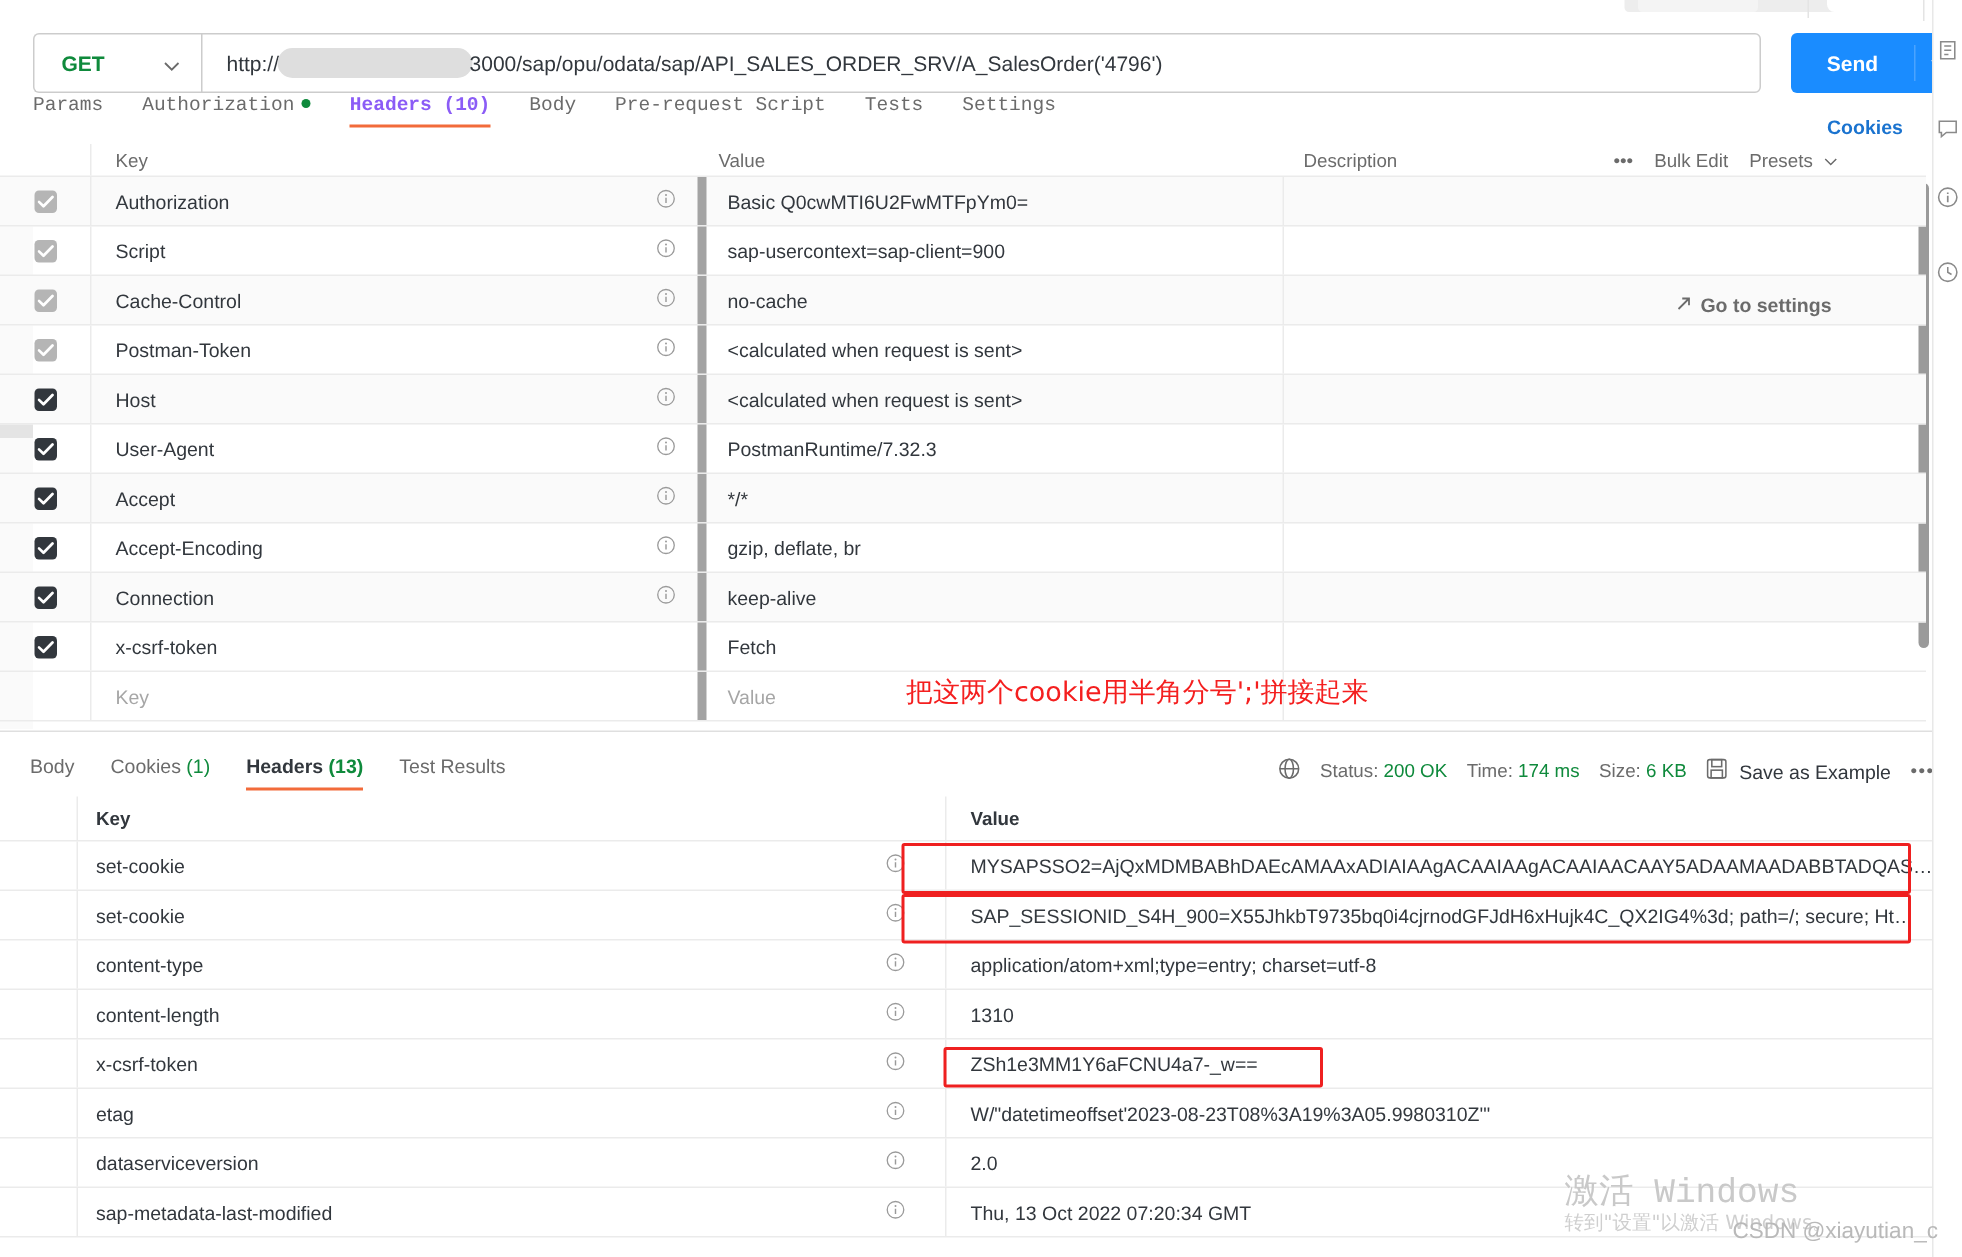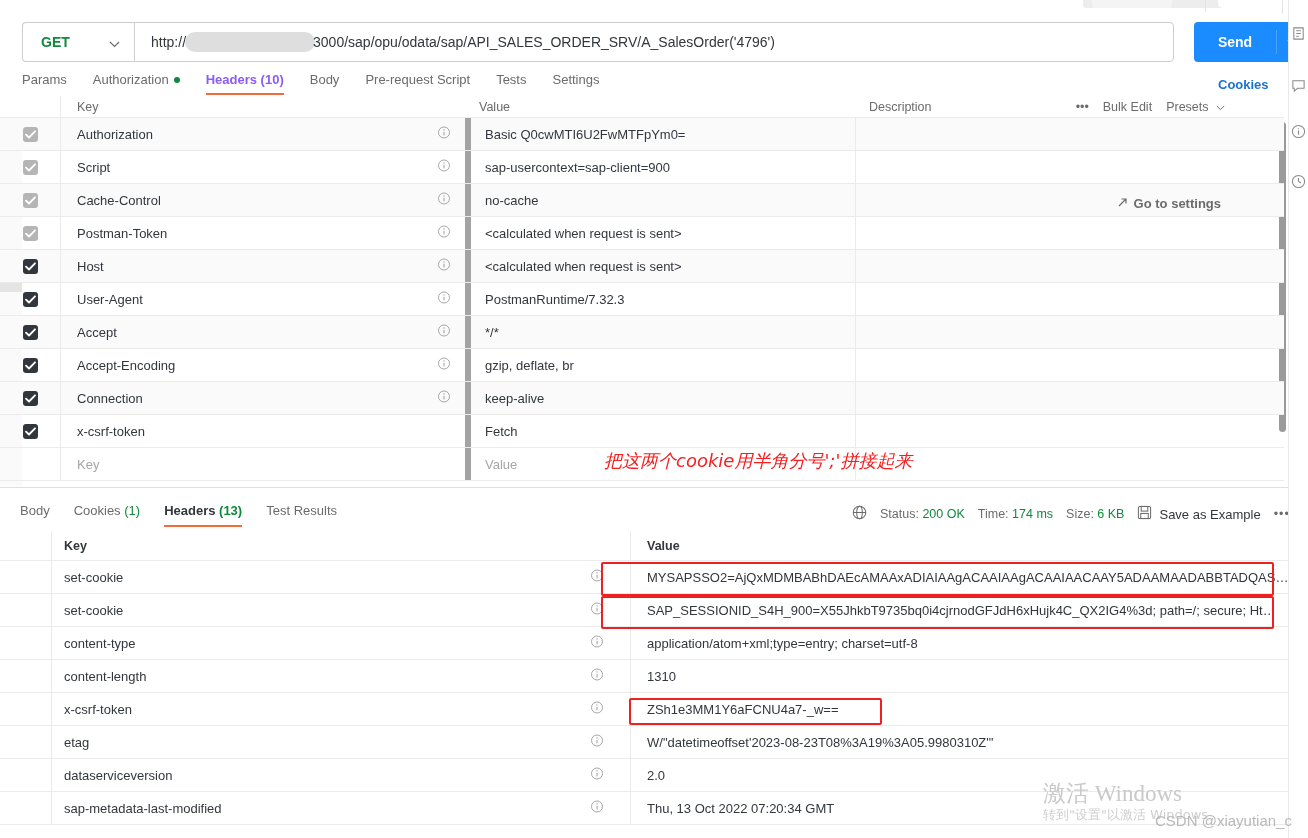--- a/index.html
+++ b/index.html
@@ -53,21 +53,21 @@
     cursor: pointer;
   }
   .send-caret {
     position: absolute; left: 1254px; top: 0; width: 32px; height: 40px;
     background: #1a8cff; border-radius: 0 4px 4px 0;
     display: flex; align-items: center; justify-content: center;
   }
   .send-divider { position: absolute; left: 1254px; top: 8px; width: 1px; height: 24px; background: #4aa3ff; z-index: 2; }
 
   
-  .req-tabs { position: absolute; top: 72px; left: 22px; height: 26px; display: flex; align-items: flex-start; }
+  .req-tabs { position: absolute; top: 60px; left: 22px; height: 26px; display: flex; align-items: center; font-family: Liberation Mono, monospace; }
   .req-tab { font-size: 13px; color: #6b6b6b; margin-right: 26px; position: relative; padding-bottom: 8px; cursor: pointer; white-space: nowrap;}
   .req-tab.active { color: #8b5cf6; font-weight: bold; }
   .req-tab.active::after {
     content: ""; position: absolute; left: 0; right: 0; bottom: 0; height: 2px; background: #f26b3a;
   }
   .green-dot { display: inline-block; width: 6px; height: 6px; border-radius: 50%; background: #0f8a3c; margin-left: 5px; vertical-align: 1px; }
   .cookies-link { position: absolute; top: 77px; left: 1218px; color: #1a73cf; font-size: 13px; font-weight: bold; cursor: pointer; }
 
   
   .req-table { position: absolute; top: 96px; left: 0px; width: 1284px; }
@@ -90,21 +90,20 @@
   .ph { color: #a6a6a6; }
 
   .bulk-bar { position: absolute; top: 96px; right: 24px; height: 22px; display: flex; align-items: center; gap: 14px; color: #6b6b6b; font-size: 12.5px; }
   .bulk-bar span { cursor: pointer; }
   .gotosettings { position: absolute; top: 196px; right: 28px; color: #6b6b6b; font-size: 13px; font-weight: bold; cursor: pointer; display: flex; align-items: flex-end; gap: 6px; }
 
   .annot-cn {
     position: absolute; top: 449px; left: 604px;
     color: #f41f1f; font-size: 18px; font-family: "DejaVu Sans", sans-serif;
     white-space: nowrap;
-    font-style: italic;
   }
 
   
   .vscroll-req { position: absolute; top: 122px; left: 1279px; width: 7px; height: 310px; background: #9a9a9a; border-radius: 4px; }
   .vscroll-track-req { position: absolute; top: 96px; left: 1277px; width: 11px; height: 390px; background: #fff; }
   .left-rail { position: absolute; top: 96px; left: 0; width: 22px; height: 390px; background: #fafafa; }
   .left-rail-thumb { position: absolute; top: 258px; left: 0; width: 22px; height: 34px; background: #e4e4e4; }
 
   
   .splitter { position: absolute; top: 487px; left: 0; width: 1288px; height: 1px; background: #dfdfdf; }
@@ -129,21 +128,21 @@
   .rtbl-head .rc-key, .rtbl-head .rc-val { color: #32373d; font-weight: bold; font-size: 12.5px; }
   .rinfo { position: absolute; right: 26px; top: 50%; transform: translateY(-50%); }
 
   .hl-box { position: absolute; border: 2px solid #ef2020; border-radius: 2px; pointer-events: none; }
 
   
   .right-rail { position: absolute; top: 0; left: 1288px; width: 20px; height: 838px; background: #fff; border-left: 1px solid #e8e8e8; }
   .rail-ic { position: absolute; left: 2px; color: #6b6b6b; }
 
   
-  .wm-win { position: absolute; left: 1043px; top: 778px; color: #c9c9c9; font-size: 23px; font-family: Liberation Serif, serif; white-space: nowrap; }
+  .wm-win { position: absolute; left: 1043px; top: 778px; color: #c9c9c9; font-size: 23px; font-family: Liberation Mono, monospace; white-space: nowrap; }
   .wm-win2 { position: absolute; left: 1043px; top: 806px; color: #cfcfcf; font-size: 13px; font-family: "DejaVu Sans", sans-serif; white-space: nowrap; }
   .wm-csdn { position: absolute; left: 1155px; top: 812px; color: #b9b9b9; font-size: 15px; white-space: nowrap; }
 </style>
 </head>
 <body>
 
 <div id="app">
 
   <div class="top-chrome">
     <div class="chrome-pill a"></div>

